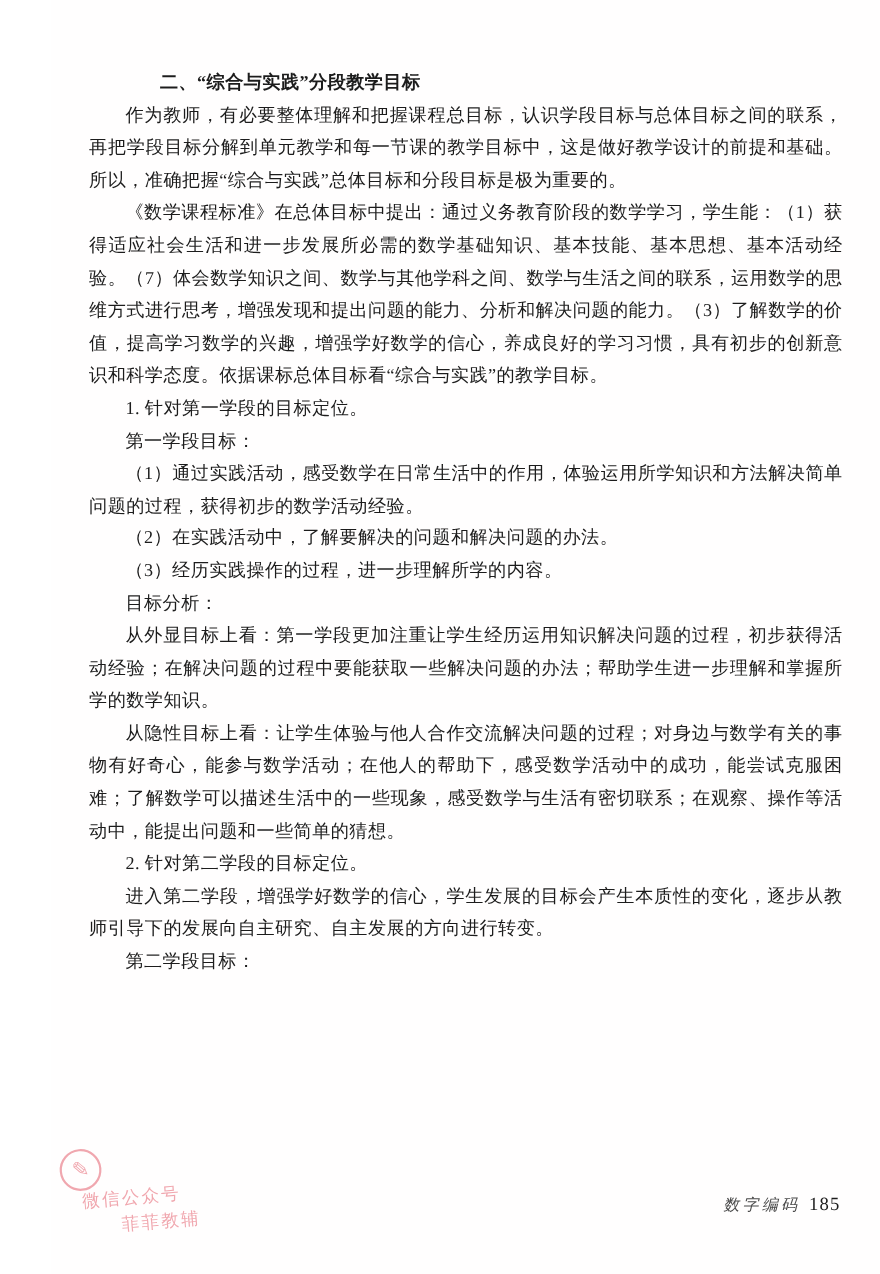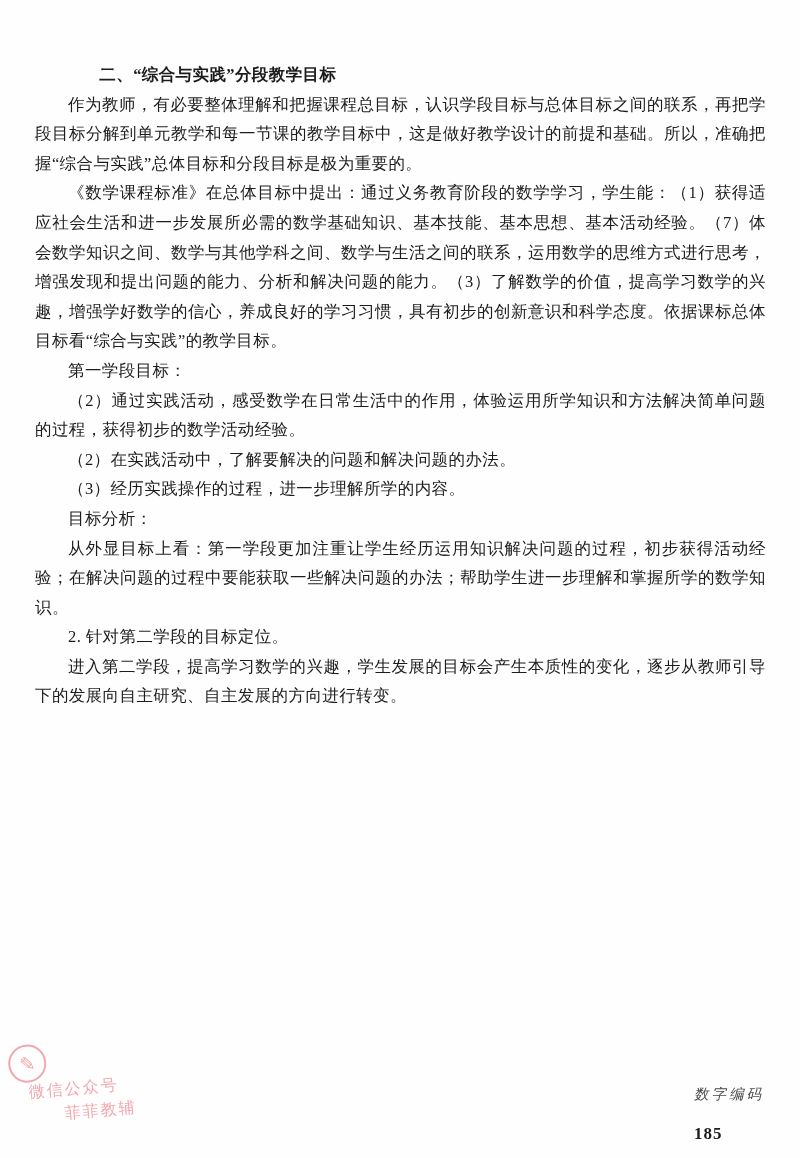--- a/index.html
+++ b/index.html
@@ -4,21 +4,21 @@
 <style>
   * { margin: 0; padding: 0; box-sizing: border-box; }
   html, body { width: 800px; height: 1158px; }
   body {
     background: #ffffff;
     font-family: "Liberation Serif", serif;
     color: #1c1c1c;
     position: relative;
     overflow: hidden;
   }
-  .page { position: absolute; inset: 0; background: #fffefe; }
+  .page { position: absolute; inset: 0; background: #fffefe; margin-left: 46px; }
   .content {
     position: absolute;
     top: 60px;
     left: 35px;
     right: 34px;
   }
   .para, .heading {
     font-size: 16.5px;
     line-height: 29.6px;
     text-align: justify;
@@ -29,32 +29,31 @@
   .heading {
     text-indent: 3.9em;
     font-weight: 600;
   }
   .footer {
     position: absolute;
     right: 36px;
     top: 1085px;
     display: flex;
     align-items: baseline;
-    gap: 20px;
-    flex-direction: column;
+    gap: 8px;
   }
   .footer-label {
     font-style: italic;
     font-size: 14.5px;
     color: #4a4a4a;
     letter-spacing: 3px;
   }
   .footer-page {
     font-size: 17px;
-    font-weight: bold;
+    font-weight: normal;
     color: #1c1c1c;
     letter-spacing: 1px;
     text-align: center;
   }
   .watermark {
     position: absolute;
     left: 6px;
     top: 1040px;
     width: 150px;
     color: #f0a3ab;
@@ -90,28 +89,31 @@
 </style>
 </head>
 <body>
 
 <main class="page">
 
   <section class="content">
     <p class="heading">二、“综合与实践”分段教学目标</p>
     <p class="para">作为教师，有必要整体理解和把握课程总目标，认识学段目标与总体目标之间的联系，再把学段目标分解到单元教学和每一节课的教学目标中，这是做好教学设计的前提和基础。所以，准确把握“综合与实践”总体目标和分段目标是极为重要的。</p>
     <p class="para">《数学课程标准》在总体目标中提出：通过义务教育阶段的数学学习，学生能：（1）获得适应社会生活和进一步发展所必需的数学基础知识、基本技能、基本思想、基本活动经验。（7）体会数学知识之间、数学与其他学科之间、数学与生活之间的联系，运用数学的思维方式进行思考，增强发现和提出问题的能力、分析和解决问题的能力。（3）了解数学的价值，提高学习数学的兴趣，增强学好数学的信心，养成良好的学习习惯，具有初步的创新意识和科学态度。依据课标总体目标看“综合与实践”的教学目标。</p>
+    <p class="para">1. 针对第一学段的目标定位。</p>
     <p class="para">第一学段目标：</p>
-    <p class="para">（2）通过实践活动，感受数学在日常生活中的作用，体验运用所学知识和方法解决简单问题的过程，获得初步的数学活动经验。</p>
+    <p class="para">（1）通过实践活动，感受数学在日常生活中的作用，体验运用所学知识和方法解决简单问题的过程，获得初步的数学活动经验。</p>
     <p class="para">（2）在实践活动中，了解要解决的问题和解决问题的办法。</p>
     <p class="para">（3）经历实践操作的过程，进一步理解所学的内容。</p>
     <p class="para">目标分析：</p>
     <p class="para">从外显目标上看：第一学段更加注重让学生经历运用知识解决问题的过程，初步获得活动经验；在解决问题的过程中要能获取一些解决问题的办法；帮助学生进一步理解和掌握所学的数学知识。</p>
+    <p class="para">从隐性目标上看：让学生体验与他人合作交流解决问题的过程；对身边与数学有关的事物有好奇心，能参与数学活动；在他人的帮助下，感受数学活动中的成功，能尝试克服困难；了解数学可以描述生活中的一些现象，感受数学与生活有密切联系；在观察、操作等活动中，能提出问题和一些简单的猜想。</p>
     <p class="para">2. 针对第二学段的目标定位。</p>
-    <p class="para">进入第二学段，提高学习数学的兴趣，学生发展的目标会产生本质性的变化，逐步从教师引导下的发展向自主研究、自主发展的方向进行转变。</p>
+    <p class="para">进入第二学段，增强学好数学的信心，学生发展的目标会产生本质性的变化，逐步从教师引导下的发展向自主研究、自主发展的方向进行转变。</p>
+    <p class="para">第二学段目标：</p>
   </section>
 
   <div class="watermark">
     <div class="wm-circle">✎</div>
     <div class="wm-line1">微信公众号</div>
     <div class="wm-line2">菲菲教辅</div>
   </div>
 
   <footer class="footer">
     <span class="footer-label">数字编码</span>

